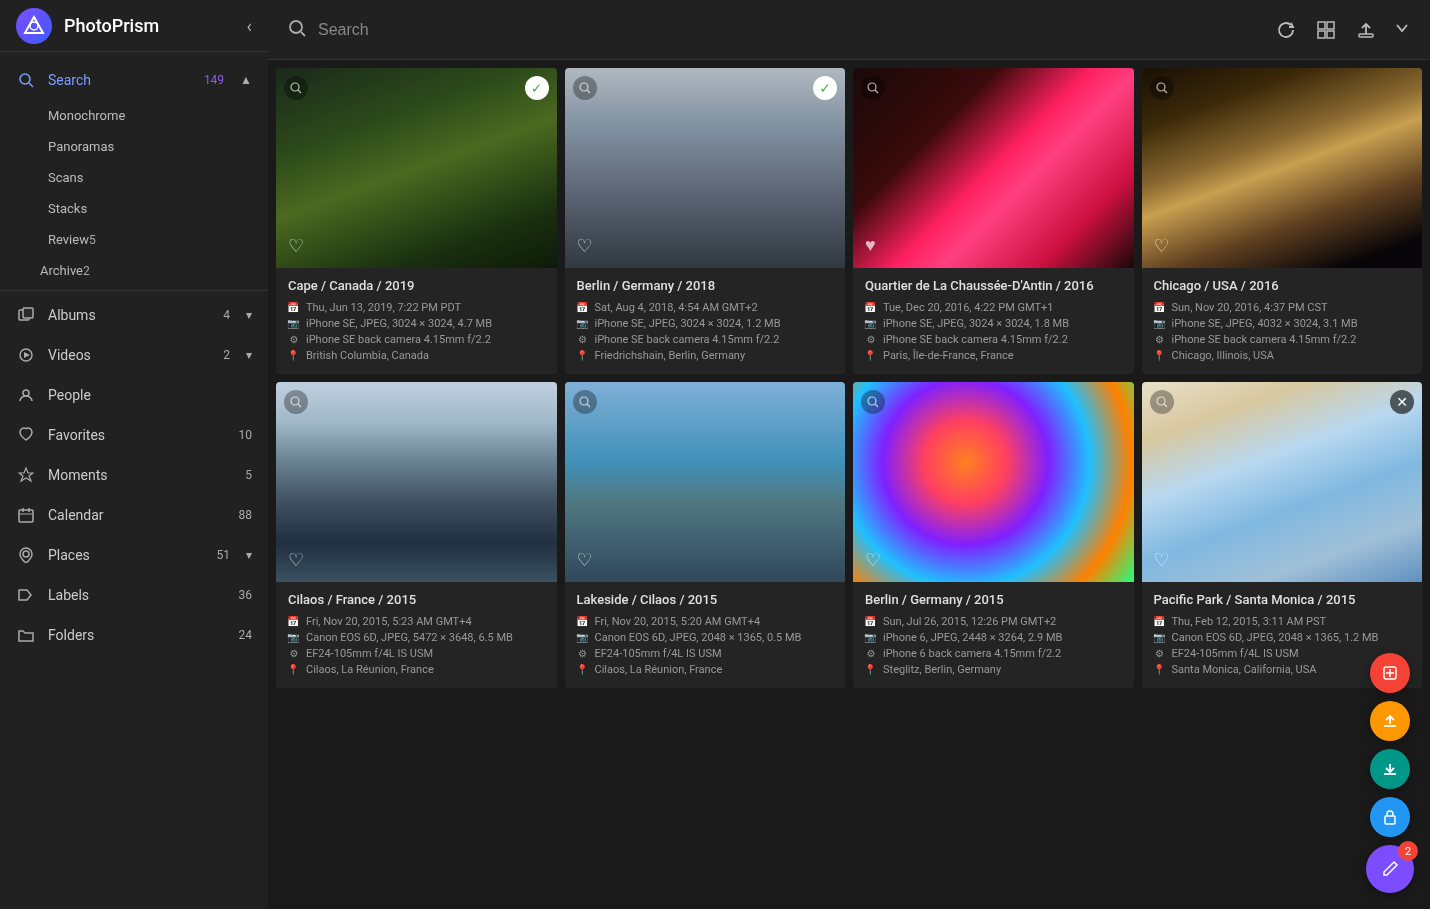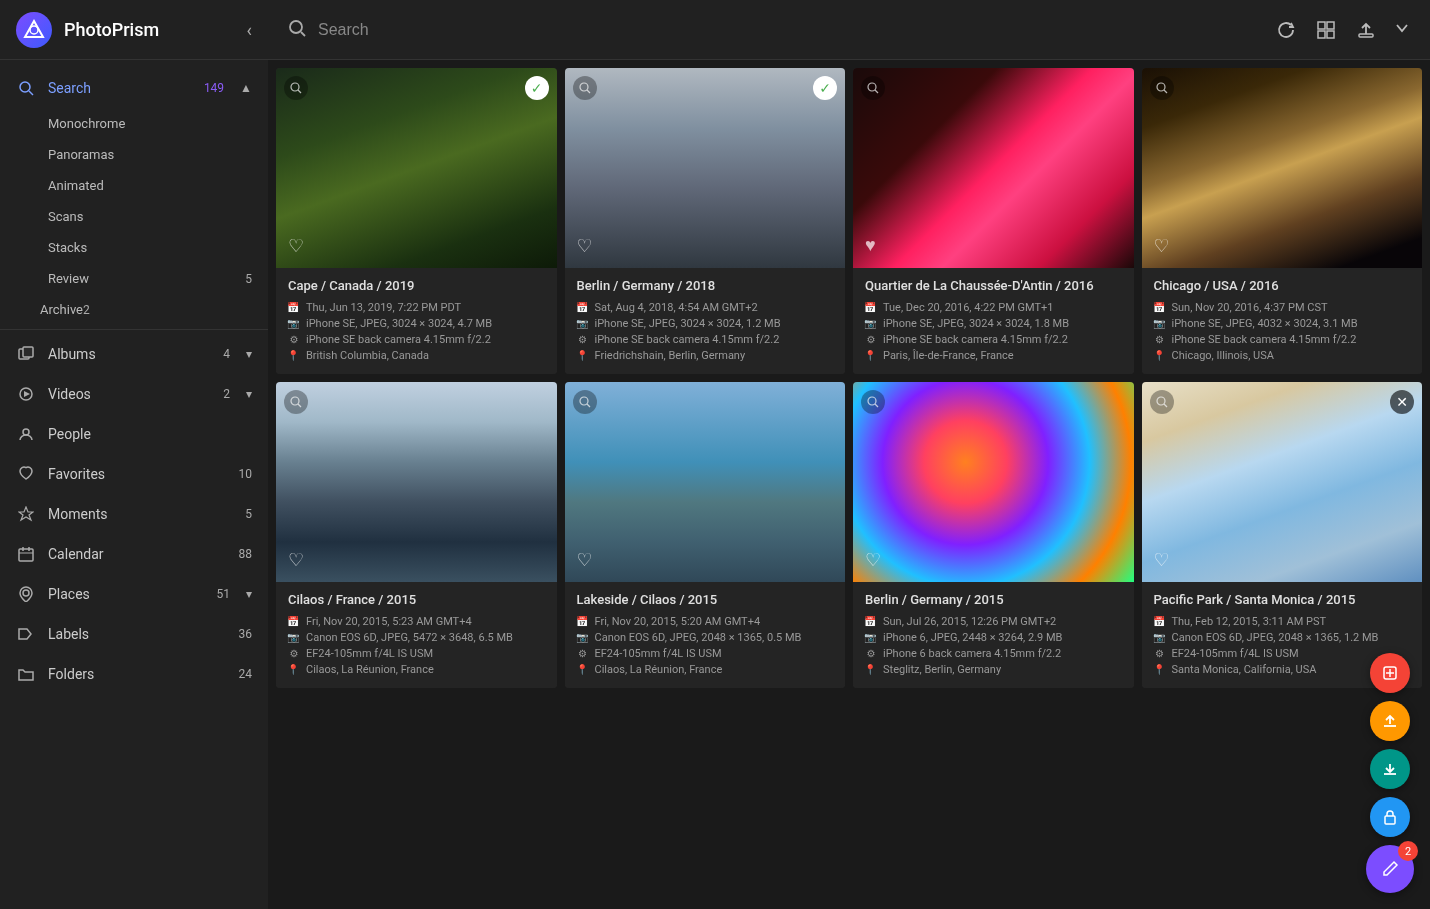--- a/index.html
+++ b/index.html
@@ -1,20 +1,20 @@
 <!DOCTYPE html>
 <html><head>
   <meta charset="utf-8">
   <style>
     * { box-sizing: border-box; margin: 0; padding: 0; }
     body { font-family: 'Roboto', Arial, sans-serif; background: #1a1a1a; color: #e0e0e0; display: flex; height: 100vh; overflow: hidden; font-size: 13px; }
 
     
     .sidebar { width: 268px; min-width: 268px; background: #212121; display: flex; flex-direction: column; height: 100vh; overflow-y: auto; }
-    .sidebar-header { display: flex; align-items: center; padding: 12px 16px; gap: 12px; height: 60px; border-bottom: 1px solid #333; }
+    .sidebar-header { display: flex; align-items: center; padding: 12px 16px; gap: 12px; height: 52px; border-bottom: 1px solid #333; }
     .app-logo { width: 36px; height: 36px; background: linear-gradient(135deg, #7c4dff, #3d5afe); border-radius: 50%; display: flex; align-items: center; justify-content: center; flex-shrink: 0; }
     .app-title { font-size: 18px; font-weight: 500; color: #ffffff; flex: 1; }
     .sidebar-collapse { color: #aaa; cursor: pointer; font-size: 18px; }
 
     .sidebar-nav { padding: 8px 0; flex: 1; }
     .nav-item { display: flex; align-items: center; padding: 10px 16px; cursor: pointer; gap: 12px; position: relative; color: #ccc; }
     .nav-item.active { color: #7c9fff; }
     .nav-item .nav-icon { width: 20px; height: 20px; display: flex; align-items: center; justify-content: center; flex-shrink: 0; }
     .nav-item .nav-label { flex: 1; font-size: 14px; }
     .nav-item .nav-badge { background: transparent; color: #aaa; font-size: 12px; }
@@ -106,29 +106,26 @@
       <span class="nav-expand">▲</span>
     </div>
 
     <div class="nav-sub-item">
       <span>Monochrome</span>
     </div>
     <div class="nav-sub-item">
       <span>Panoramas</span>
     </div>
     <div class="nav-sub-item">
-      <span>Animated</span>
-    </div>
-    <div class="nav-sub-item">
       <span>Scans</span>
     </div>
     <div class="nav-sub-item">
       <span>Stacks</span>
     </div>
-    <div class="nav-sub-item" style="display:flex;justify-content:space-between;padding-right:16px;">
+    <div class="nav-sub-item" style="display:flex;padding-right:16px;">
       <span>Review</span>
       <span style="color:#aaa;font-size:12px;">5</span>
     </div>
     <div class="nav-sub-item" style="display:flex;justify-content:flex-start;padding-right:16px;padding-left:40px;">
       <span>Archive</span>
       <span style="color:#aaa;font-size:12px;">2</span>
     </div>
 
     <div class="nav-divider"></div>
 

